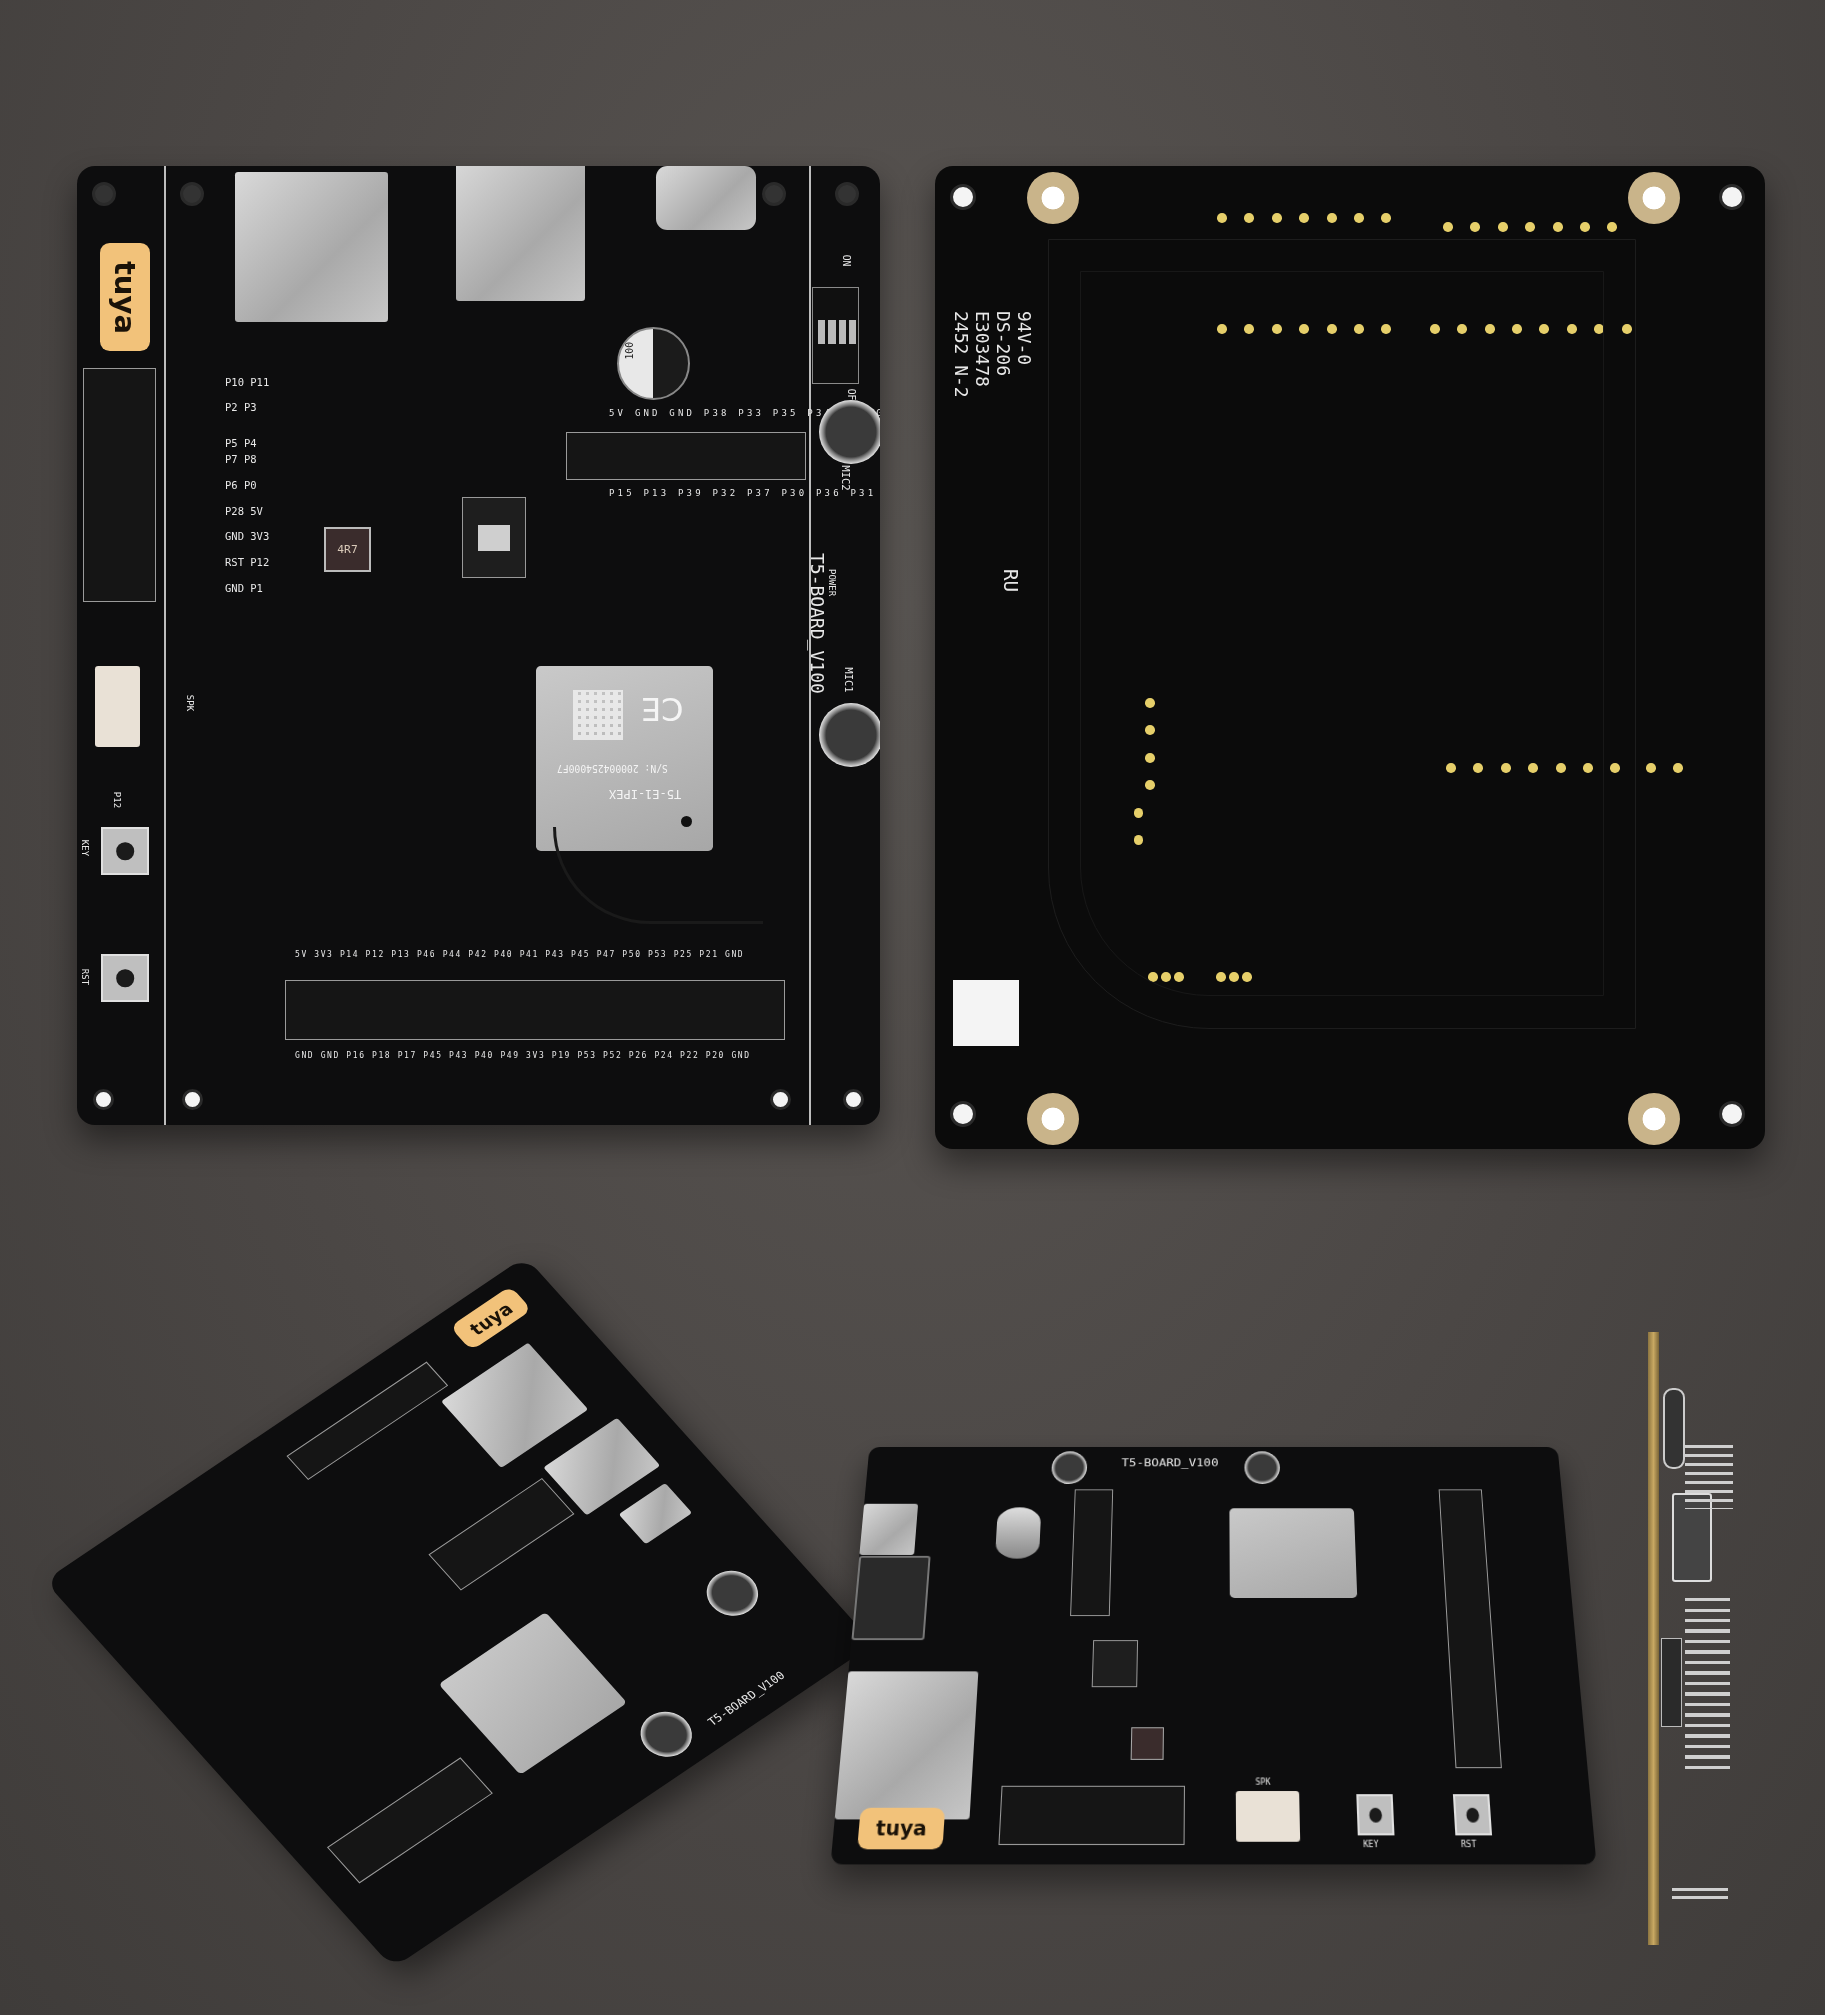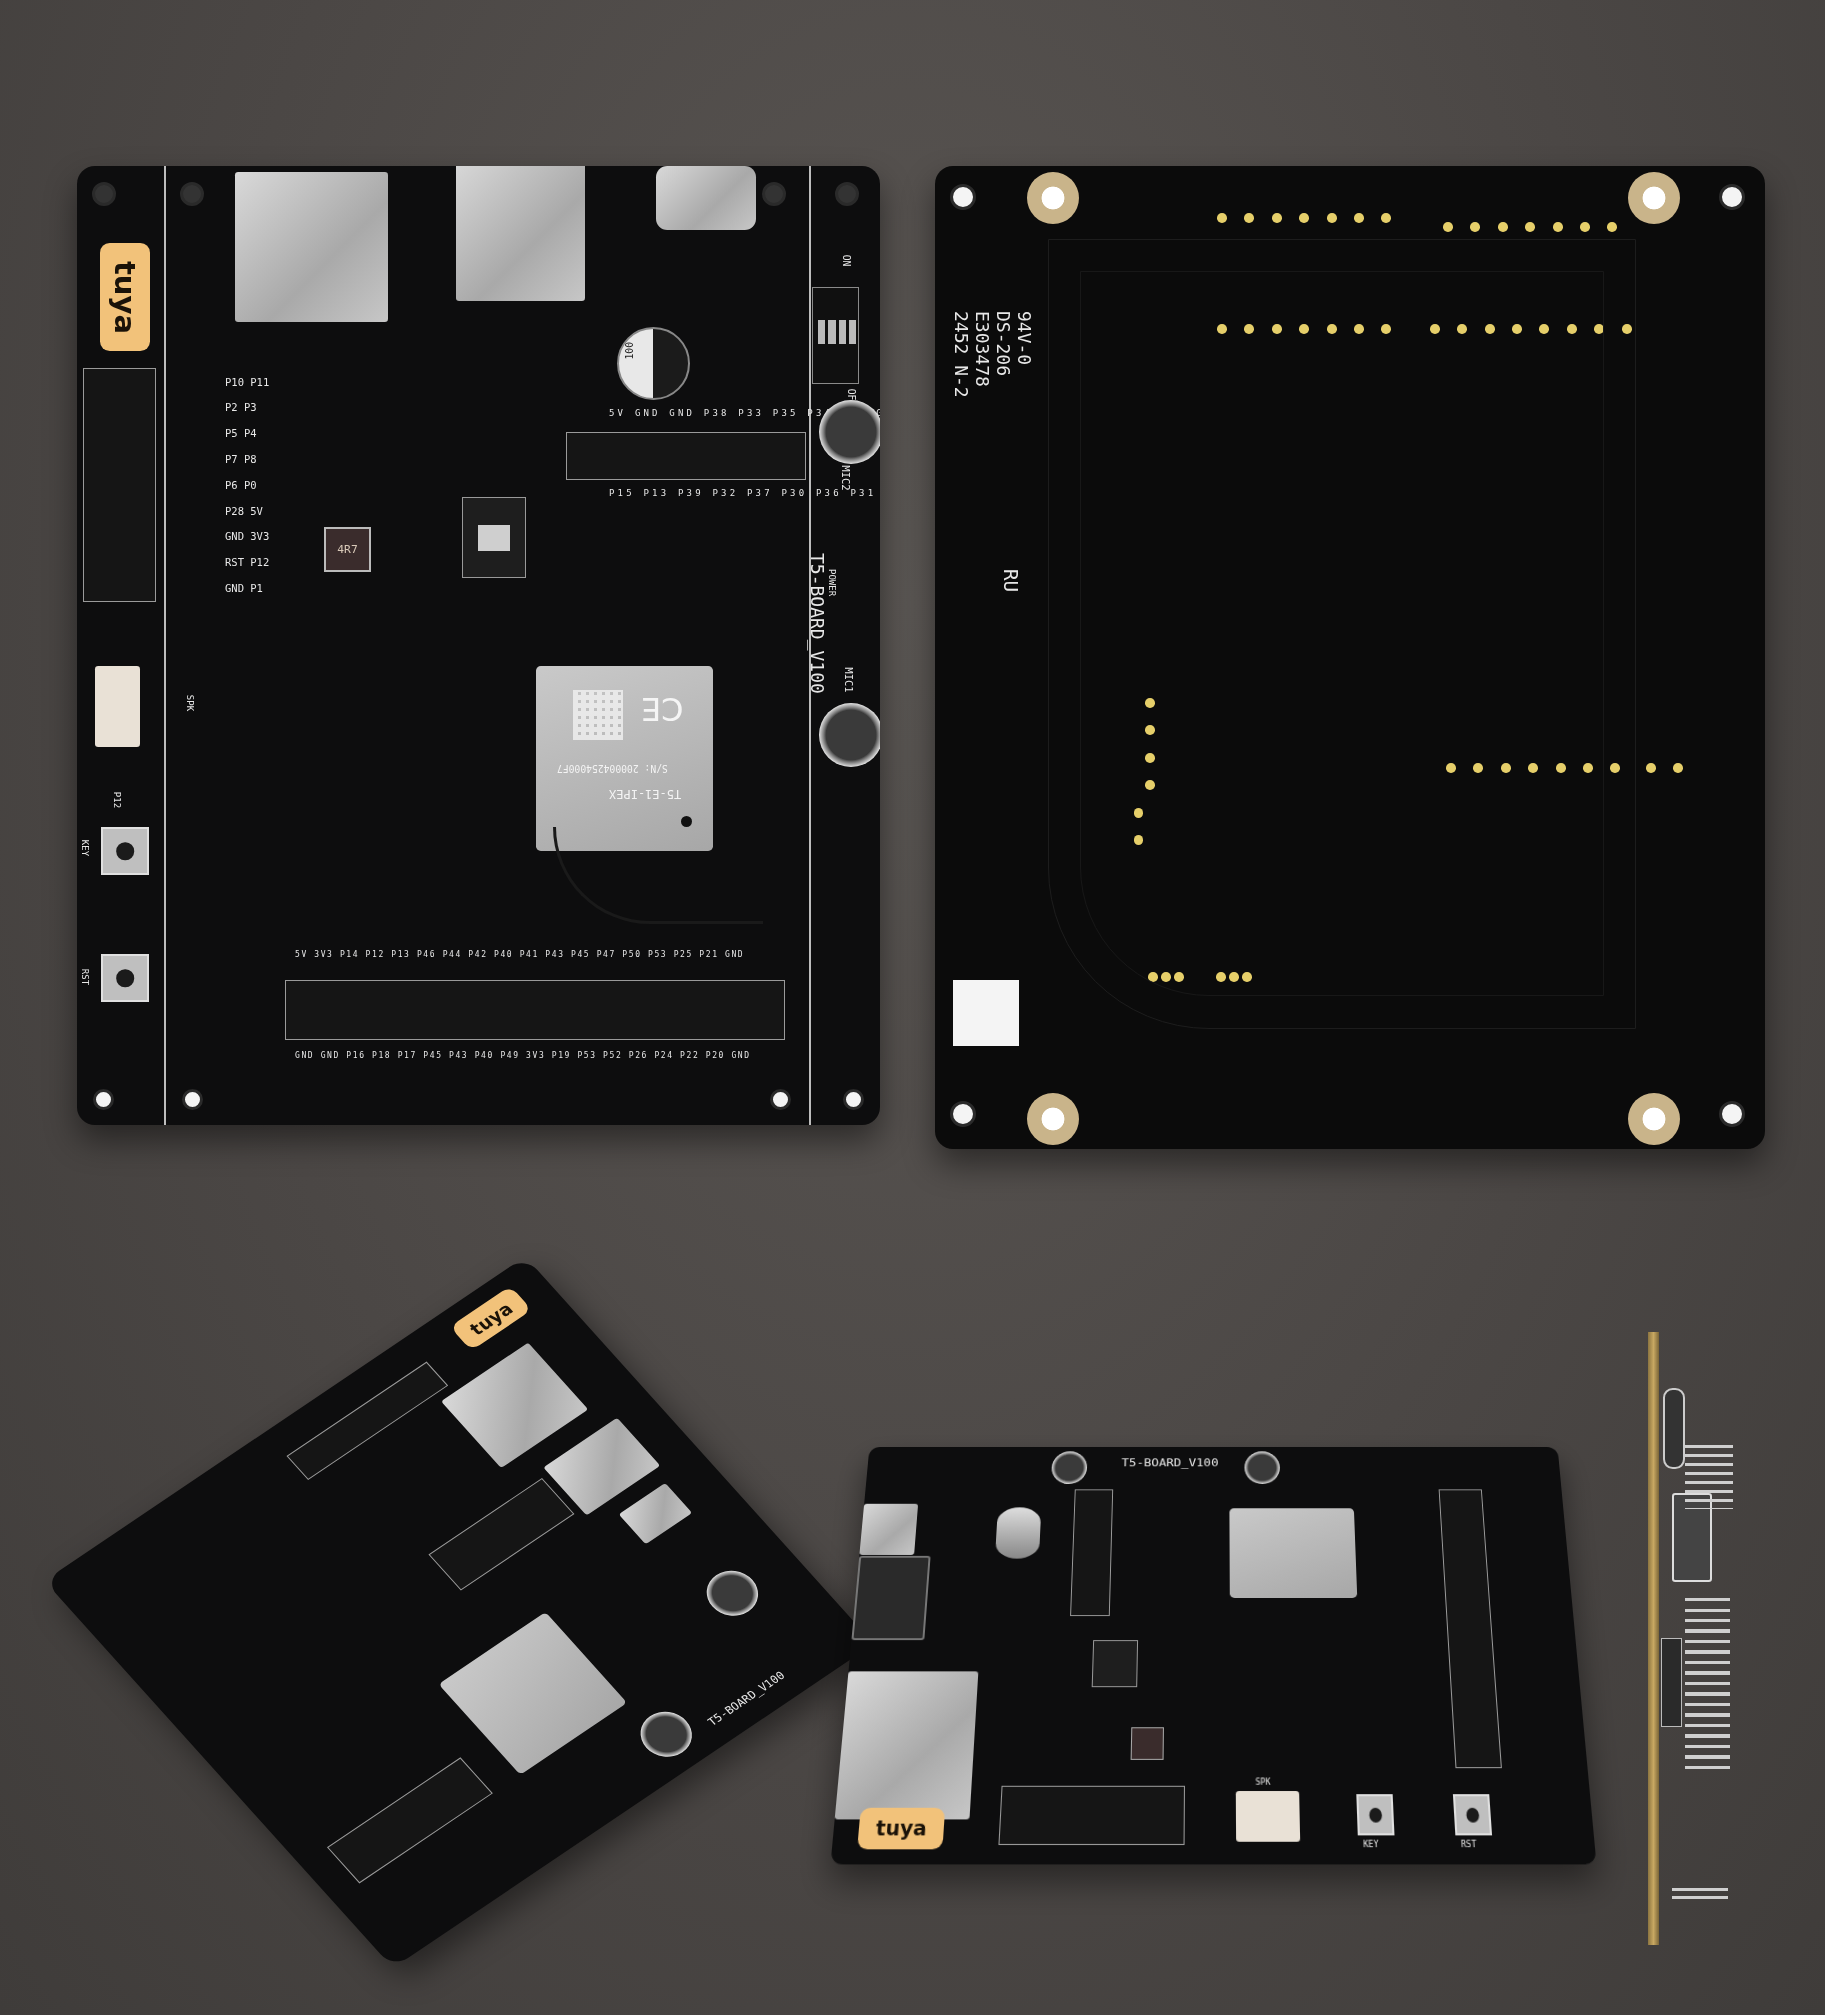--- a/index.html
+++ b/index.html
@@ -63,21 +63,21 @@
     <div style="position:absolute; left:4.8px; top:32px; width:7.3px; height:24px; background:#bbb;"></div>
     <div style="position:absolute; left:15.3px; top:32px; width:7.3px; height:24px; background:#bbb;"></div>
     <div style="position:absolute; left:26px; top:32px; width:7.3px; height:24px; background:#bbb;"></div>
     <div style="position:absolute; left:36px; top:32px; width:7.3px; height:24px; background:#bbb;"></div>
   </div>
   <div class="silk" style="left:766px; top:226px; font-size:9.7px; transform:rotate(90deg);">OFF</div>
 
   <div class="pinhdr" style="left:6.4px; top:202px; width:73px; height:234px;"></div>
   <div class="silk" style="left:148px; top:210px;">P10 P11</div>
   <div class="silk" style="left:148px; top:235px;">P2  P3</div>
-  <div class="silk" style="left:148px; top:261px;">P5  P4</div>
+  <div class="silk" style="left:148px; top:271px;">P5  P4</div>
   <div class="silk" style="left:148px; top:287px;">P7  P8</div>
   <div class="silk" style="left:148px; top:313px;">P6  P0</div>
   <div class="silk" style="left:148px; top:339px;">P28 5V</div>
   <div class="silk" style="left:148px; top:364px;">GND 3V3</div>
   <div class="silk" style="left:148px; top:390px;">RST P12</div>
   <div class="silk" style="left:148px; top:416px;">GND P1</div>
 
   <div style="position:absolute; left:247px; top:361px; width:47px; height:45px; background:#3a2c2c; border:2.4px solid #bbb; color:#d8c9b8; font-size:11.3px; display:flex; align-items:center; justify-content:center;">
     <span>4R7</span>
   </div>

